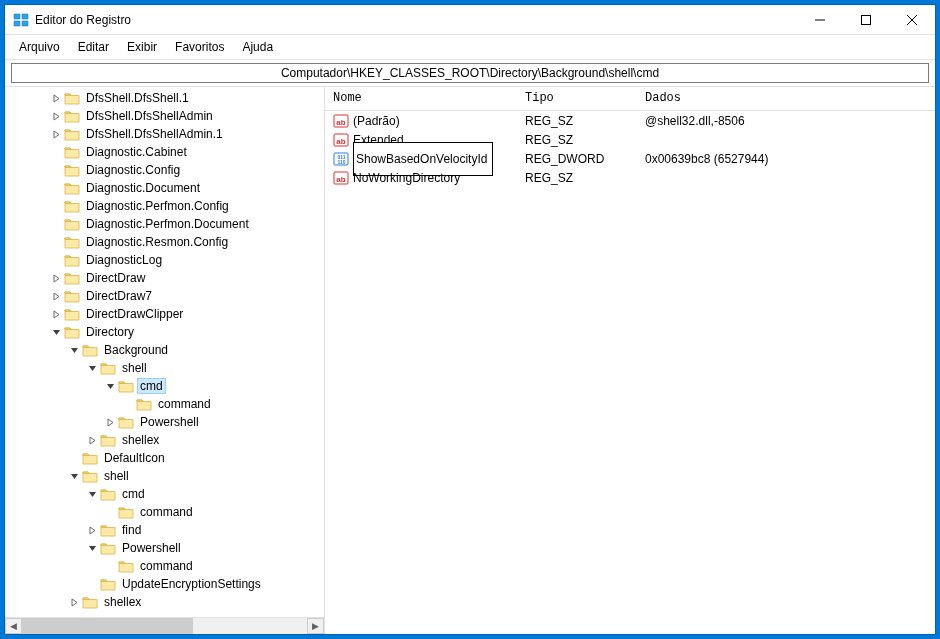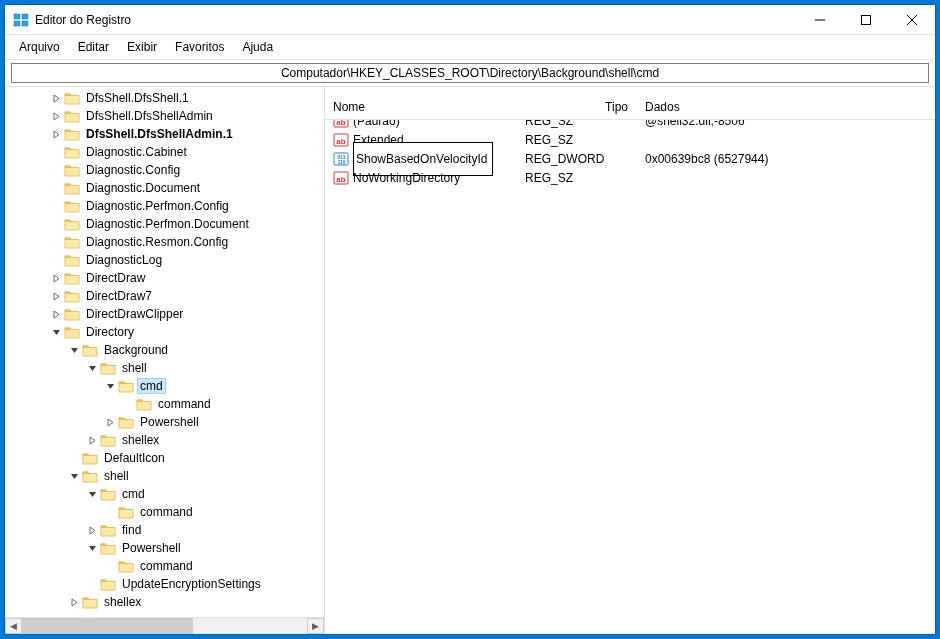--- a/index.html
+++ b/index.html
@@ -117,30 +117,30 @@
   .list-pane {
     flex: 1;
     overflow: auto;
     background: #fff;
   }
   .list-header {
     display: flex;
     height: 24px;
     border-bottom: 1px solid #e1e1e1;
     background: #fff;
-    position: sticky; top: 9px;
+    position: sticky; top: 0; font-family: Liberation Mono, monospace;
   }
   .list-header .col {
     padding: 4px 8px;
     font-size: 12px;
     color: #000;
     border-right: 1px solid transparent;
   }
   .col-name { width: 192px; }
-  .col-type { width: 120px; text-align: right; }
+  .col-type { width: 120px; }
   .col-data { flex: 1; }
   .list-row {
     display: flex;
     align-items: center;
     height: 19px;
   }
   .list-row .cell {
     padding: 1px 8px;
     display: flex;
     align-items: center;
@@ -258,21 +258,21 @@
                   </svg>
                 </span>
                 <span class="folder-icon">
                   <svg viewBox="0 0 16 14" width="16" height="14">
                     <path d="M1 3 h5 l1 1.5 h8 v8.5 h-14 z" fill="#ffe9a6" stroke="#d9b34a" stroke-width="0.8"></path>
                     <path d="M1 3 h5 l1 1.5 h-6 z" fill="#ffd558" stroke="#d9b34a" stroke-width="0.8"></path>
                   </svg>
                 </span>
                 <span class="label">DfsShell.DfsShellAdmin</span>
               </div>
-              <div class="tree-node" style="padding-left: 42px; font-weight: bold;">
+              <div class="tree-node" style="padding-left: 42px;">
                 <span class="expander">
                   <svg width="9" height="9" viewBox="0 0 9 9">
                     <path d="M2 1 L7 4.5 L2 8 z" fill="none" stroke="#6b6b6b" stroke-width="1"></path>
                   </svg>
                 </span>
                 <span class="folder-icon">
                   <svg viewBox="0 0 16 14" width="16" height="14">
                     <path d="M1 3 h5 l1 1.5 h8 v8.5 h-14 z" fill="#ffe9a6" stroke="#d9b34a" stroke-width="0.8"></path>
                     <path d="M1 3 h5 l1 1.5 h-6 z" fill="#ffd558" stroke="#d9b34a" stroke-width="0.8"></path>
                   </svg>

